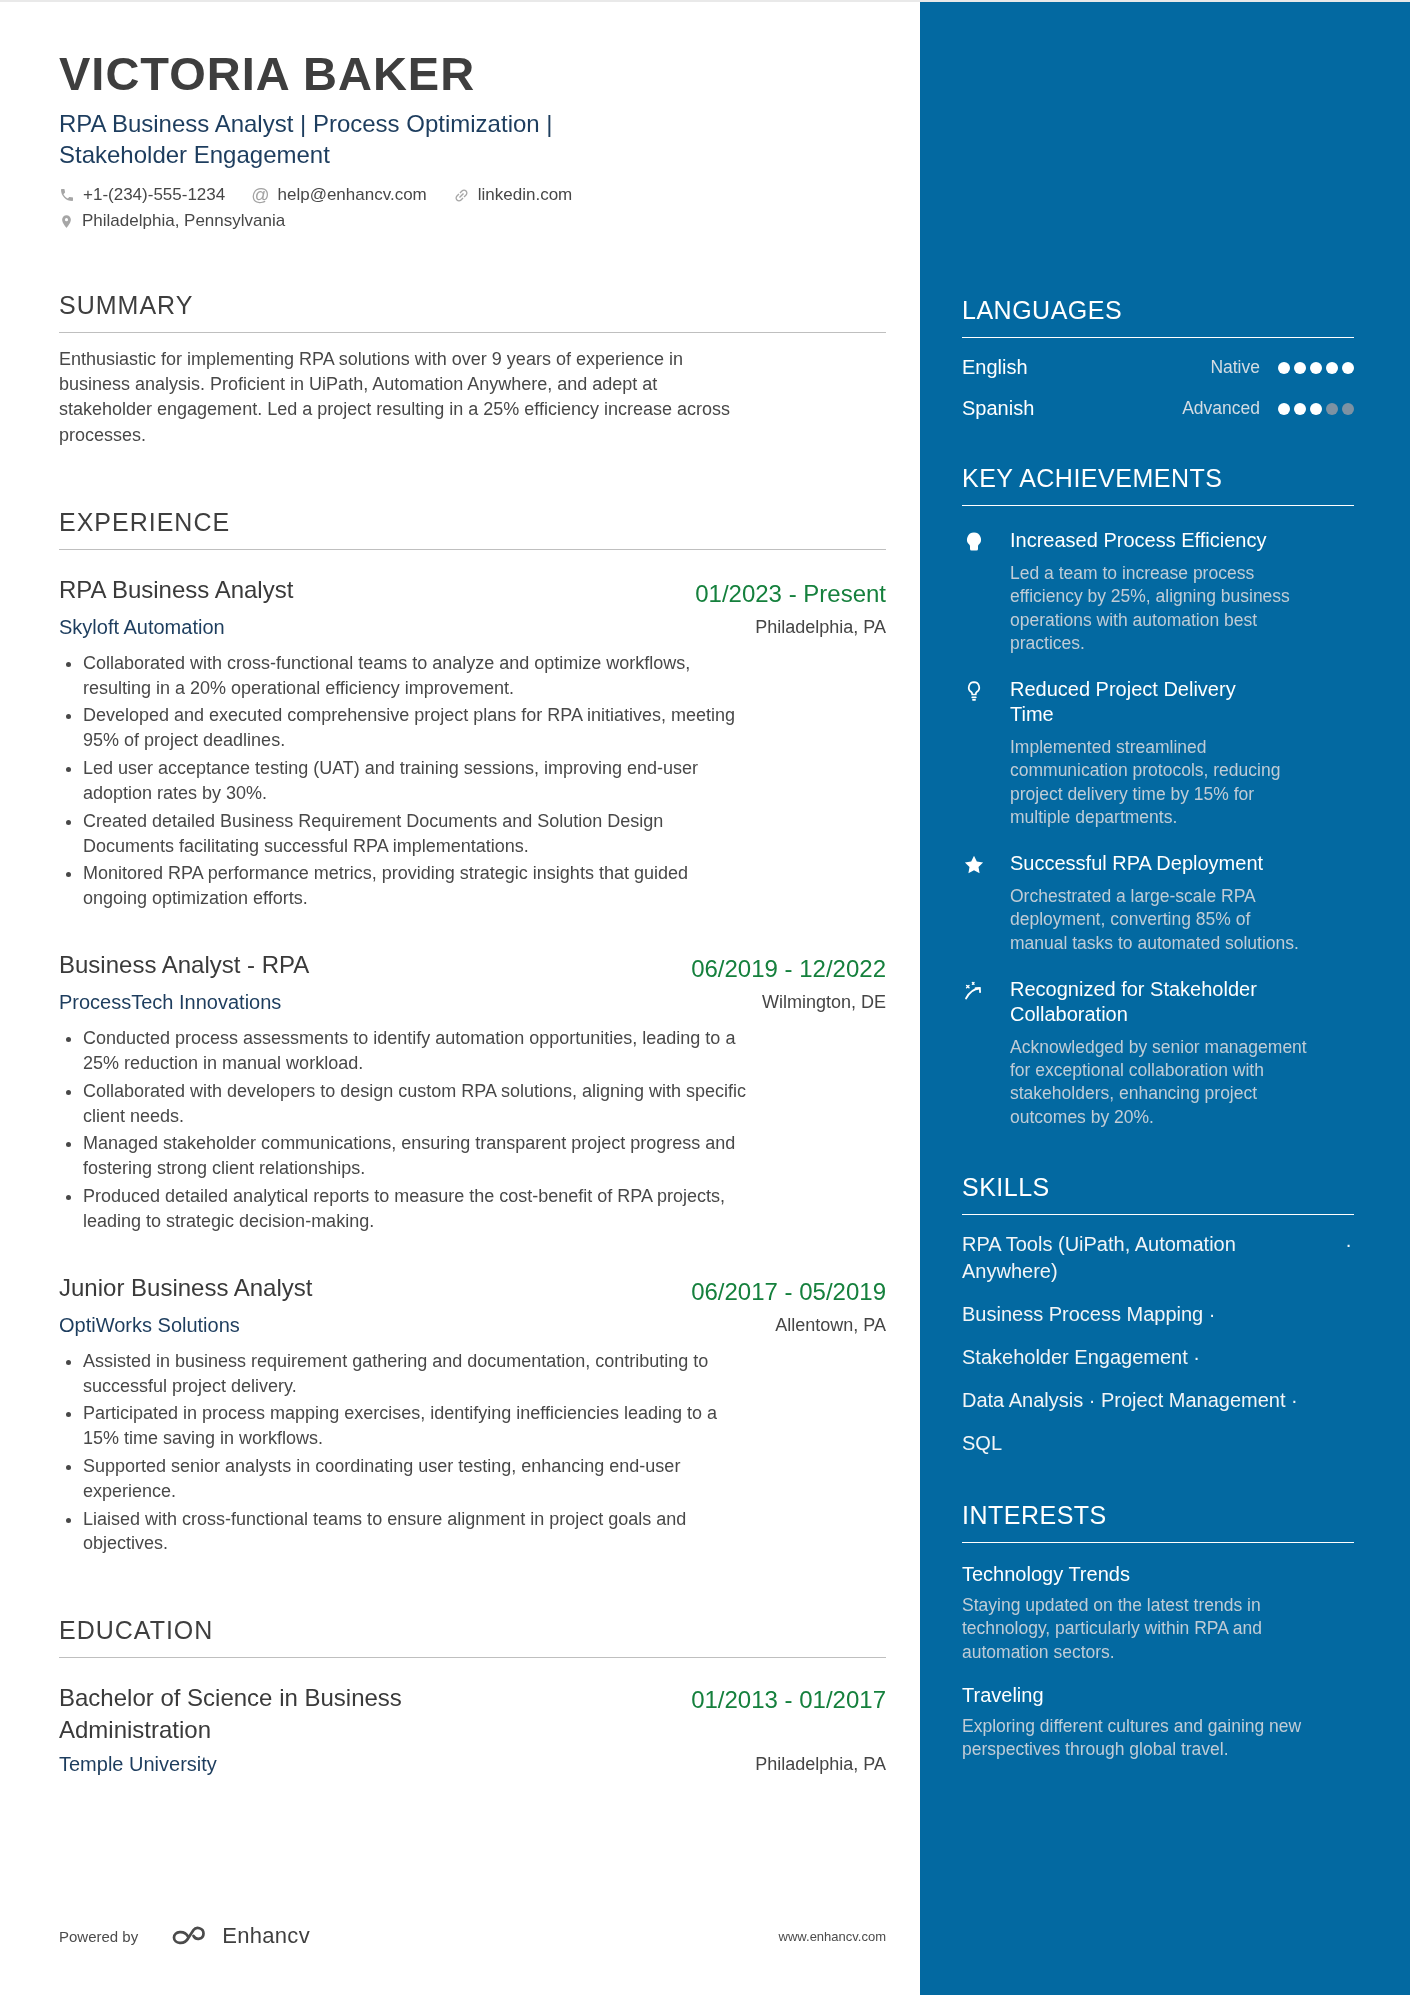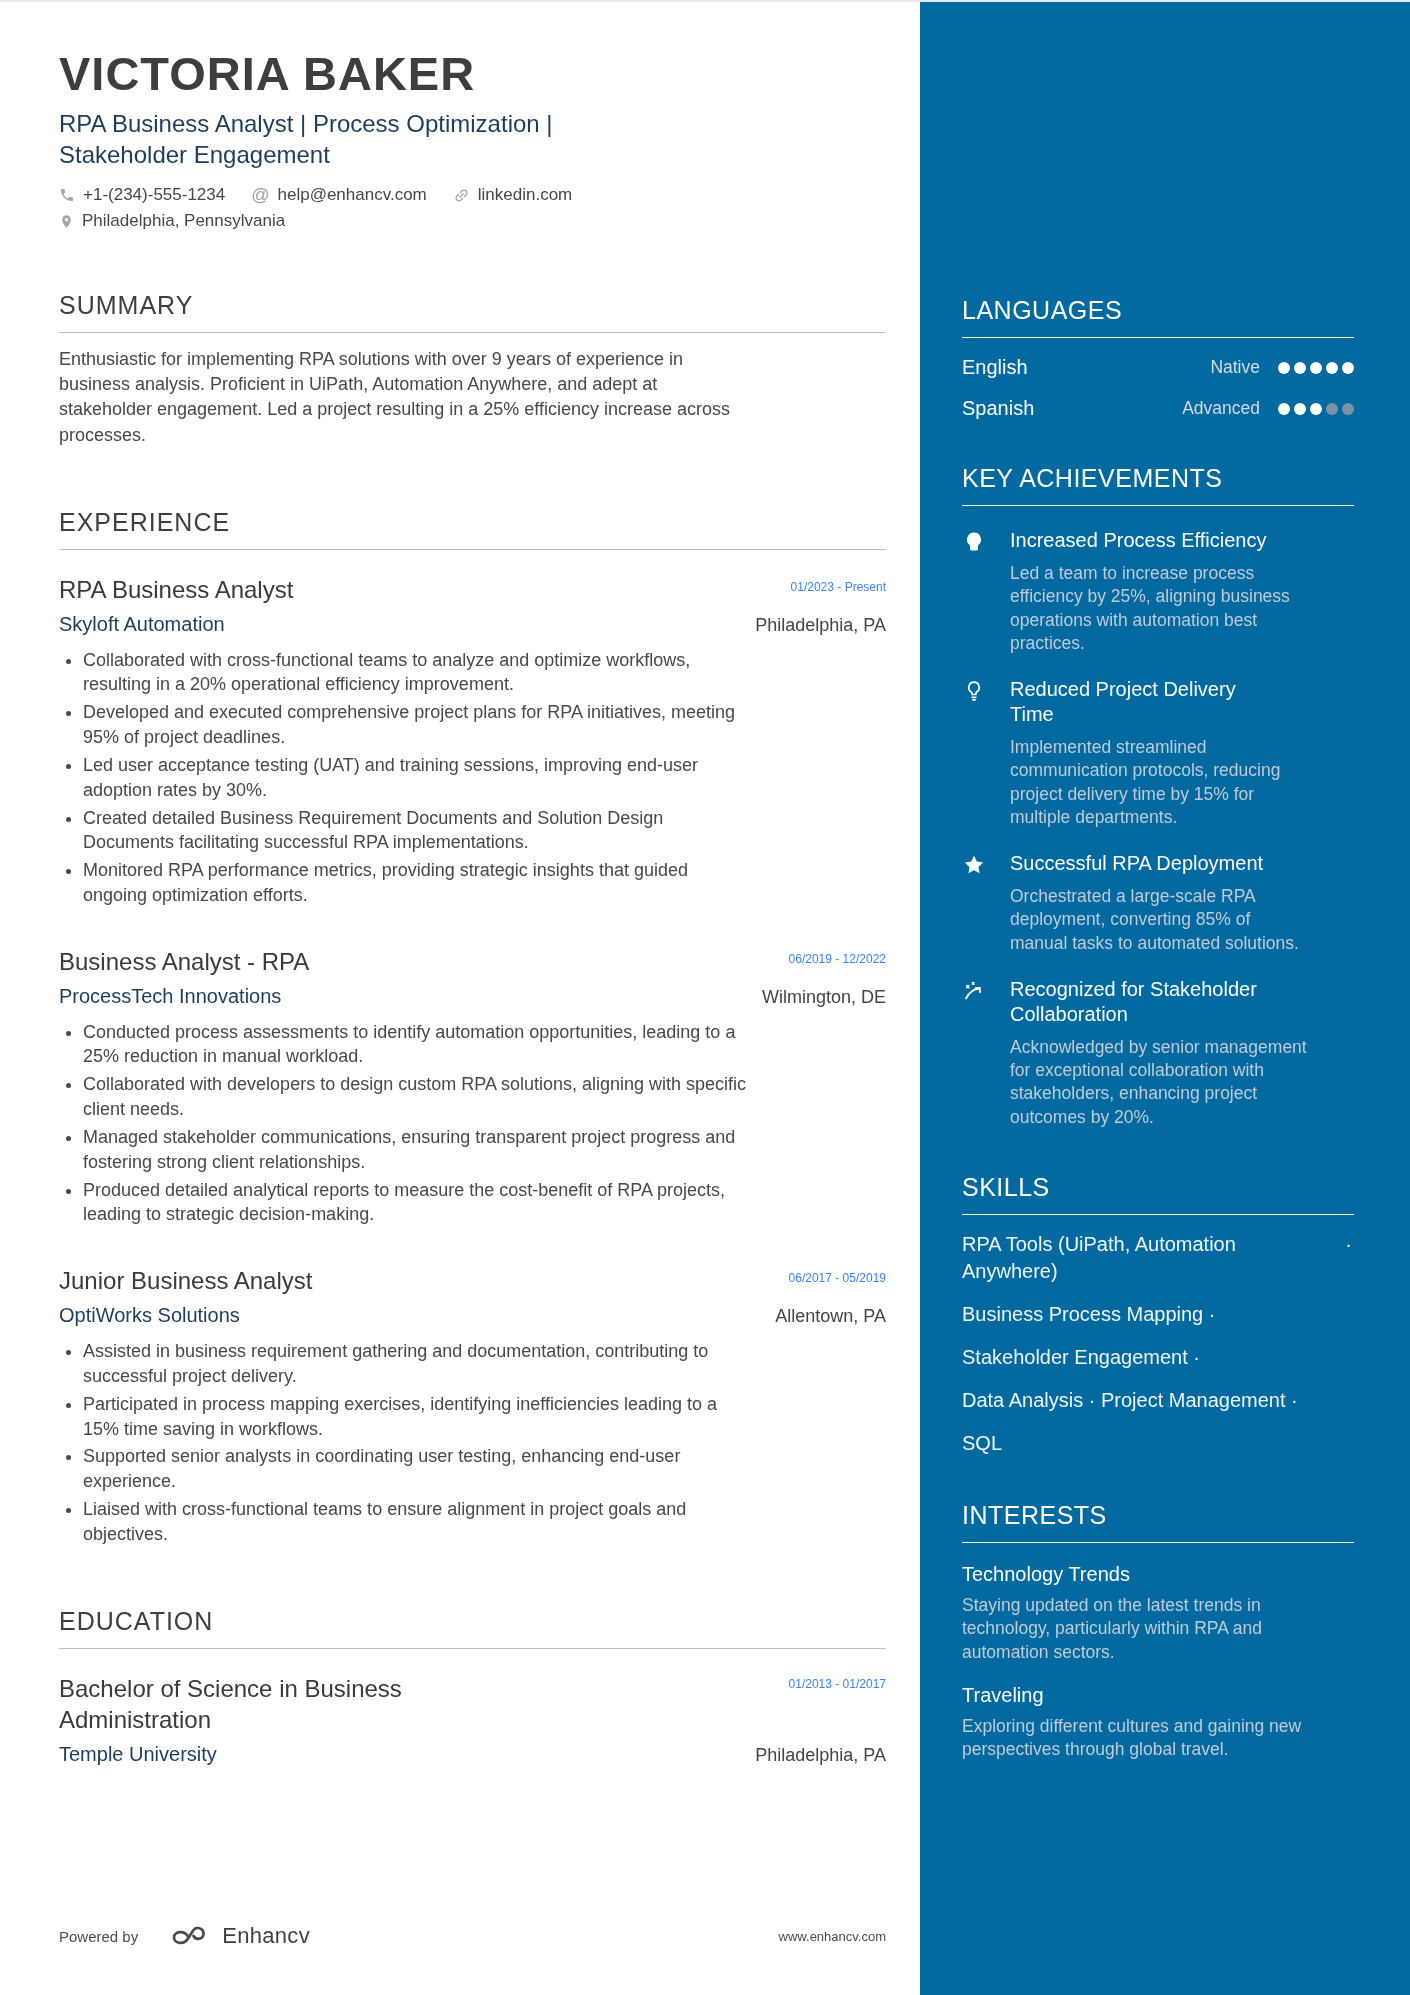--- a/index.html
+++ b/index.html
@@ -17,22 +17,22 @@
   .c-item svg { flex:none; }
   .at-glyph { font-size:18px; color:#a2a2a2; line-height:1; }
 
   .sec-head { font-size:25px; font-weight:400; color:#3e3e3e; letter-spacing:1px;
               padding-bottom:12px; border-bottom:1px solid #bfbfbf; margin-top:60px; }
   .prose { font-size:18px; color:#484848; line-height:1.4; margin-top:14px; max-width:695px; }
 
   .job { margin-top:26px; margin-bottom:40px; }
   .row-split { display:flex; justify-content:space-between; align-items:flex-start; }
   .job-title { font-size:24px; color:#3a3a3a; line-height:1.2; }
-  .job-dates { font-size:12px; color:#3b82f6; white-space:nowrap; margin-top:4px; }
-  .company-row { display:flex; justify-content:space-between; align-items:flex-end; margin-top:8px; }
+  .job-dates { font-size:24px; color:#15803d; white-space:nowrap; margin-top:4px; }
+  .company-row { display:flex; justify-content:space-between; align-items:center; margin-top:8px; }
   .company { font-size:20px; color:#1d3d5e; }
   .job-loc { font-size:18px; color:#454545; white-space:nowrap; }
   .bullets { margin-top:12px; padding-left:24px; max-width:695px; }
   .bullets li { font-size:18px; color:#484848; line-height:1.38; margin-bottom:3px; }
 
   .degree { font-size:24px; color:#3a3a3a; line-height:1.3; max-width:460px; }
   .edu-block { margin-top:24px; }
 
   .footer { position:absolute; left:59px; right:34px; bottom:46px; display:flex; justify-content:space-between; align-items:center; }
   .powered { display:flex; align-items:center; gap:28px; }

